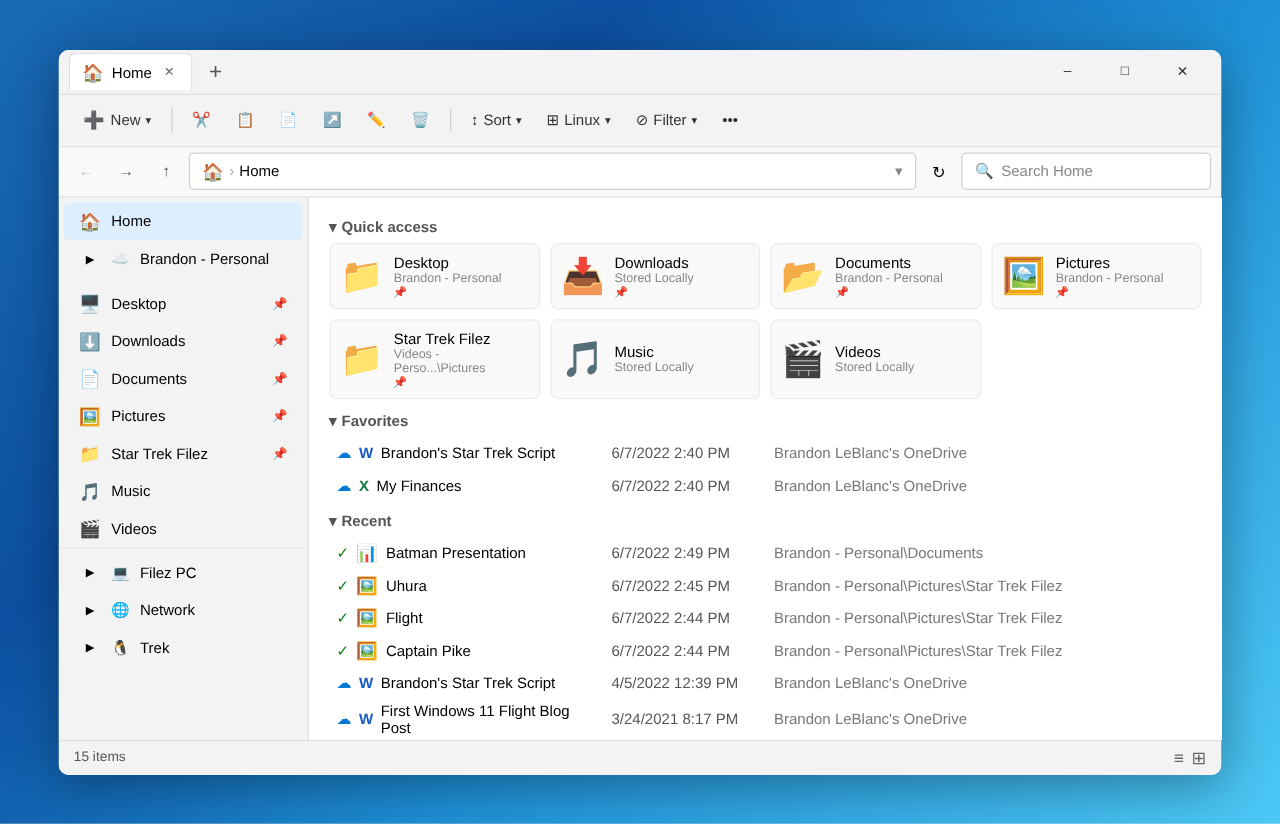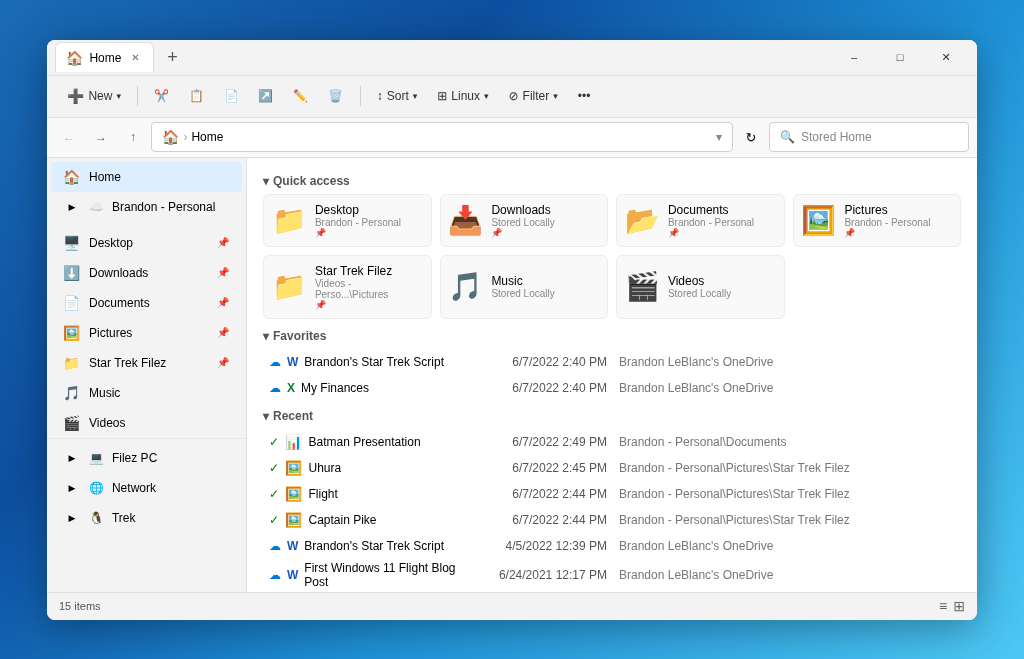--- a/index.html
+++ b/index.html
@@ -226,21 +226,21 @@
     }
     .quick-item-icon { font-size: 28px; flex-shrink: 0; }
     .quick-item-text .name { font-size: 12px; font-weight: 500; }
     .quick-item-text .sub { font-size: 10px; color: #888; }
     .quick-item-text .pin-icon { font-size: 9px; color: #aaa; }
     
     .file-list { width: 100%; border-collapse: collapse; }
     .file-list tr { height: 26px; }
     .file-list td { font-size: 12px; padding: 2px 6px; vertical-align: middle; }
     .file-list td:first-child { width: 220px; }
-    .file-list td:nth-child(2) { width: 130px; color: #555; text-align: right; }
+    .file-list td:nth-child(2) { width: 130px; color: #555; }
     .file-list td:nth-child(3) { color: #777; }
     .file-row-name { display: flex; align-items: center; gap: 6px; }
     .status-icon { font-size: 12px; }
     
     .status-bar {
       display: flex;
       align-items: center;
       justify-content: space-between;
       height: 28px;
       padding: 0 12px;
@@ -331,21 +331,21 @@
     <div class="nav-btn">↑</div>
     <div class="address-path">
       <span class="path-home">🏠</span>
       <span class="path-sep">›</span>
       <span>Home</span>
       <span class="path-dropdown">▾</span>
     </div>
     <div class="refresh-btn">↻</div>
     <div class="search-box">
       <span>🔍</span>
-      <span>Stored Home</span>
+      <span>Search Home</span>
     </div>
   </div>
 
   <div class="main-layout">
 
     <div class="sidebar">
       <div class="sidebar-item active">
         <span class="icon">🏠</span>
         <span>Home</span>
       </div>
@@ -574,21 +574,21 @@
           <td>Brandon LeBlanc's OneDrive</td>
         </tr>
         <tr>
           <td>
             <div class="file-row-name">
               <span class="status-icon onedrive-icon">☁</span>
               <span style="color:#185abd; font-weight:bold; font-size:12px;">W</span>
               <span>First Windows 11 Flight Blog Post</span>
             </div>
           </td>
-          <td>6/24/2021 12:17 PM</td>
+          <td>3/24/2021 8:17 PM</td>
           <td>Brandon LeBlanc's OneDrive</td>
         </tr>
       </tbody>
         </table>
     </div>
   </div>
 
   <div class="status-bar">
     <span>15 items</span>
     <div class="status-right">

